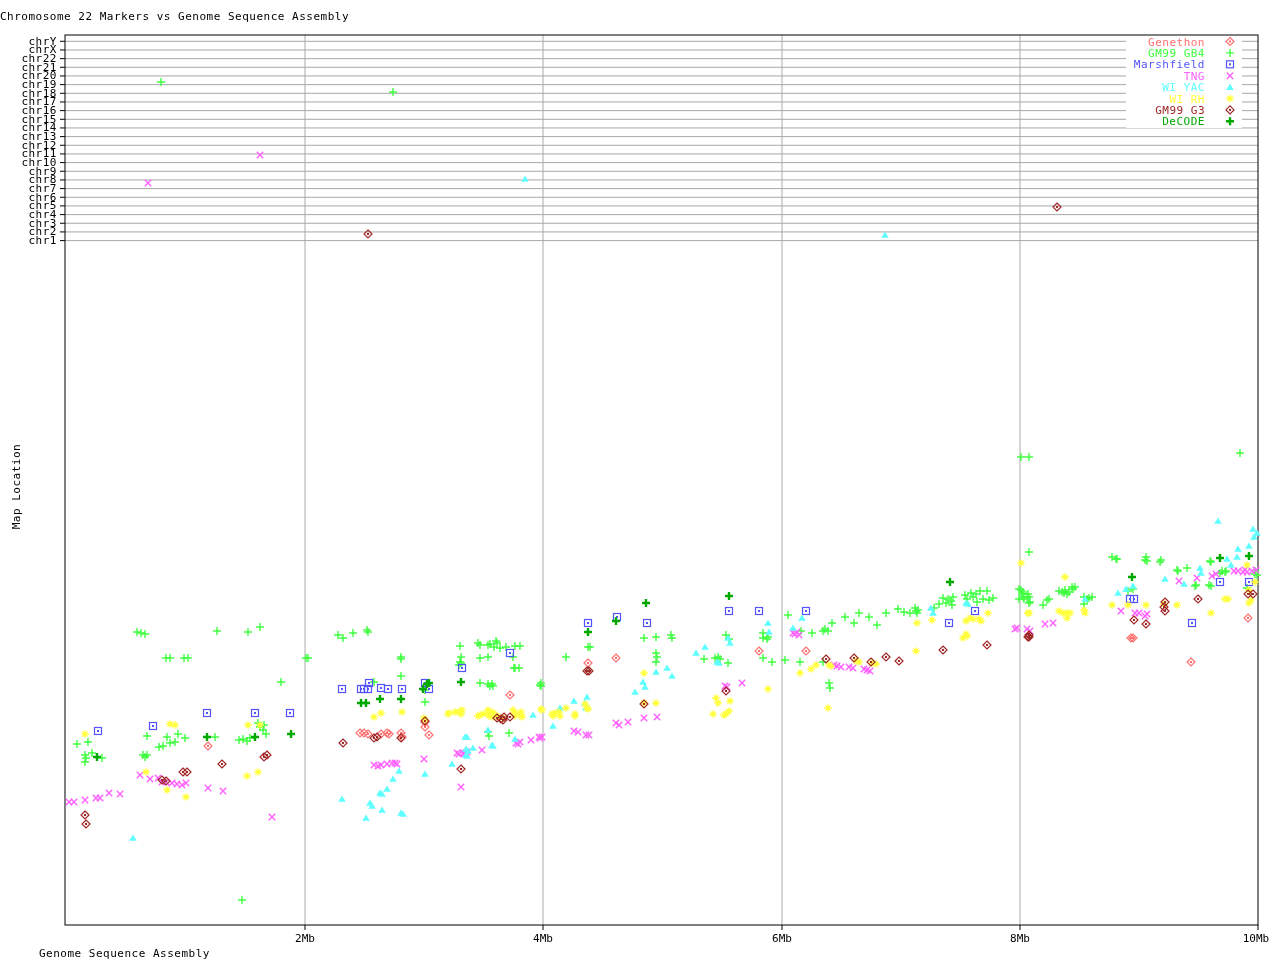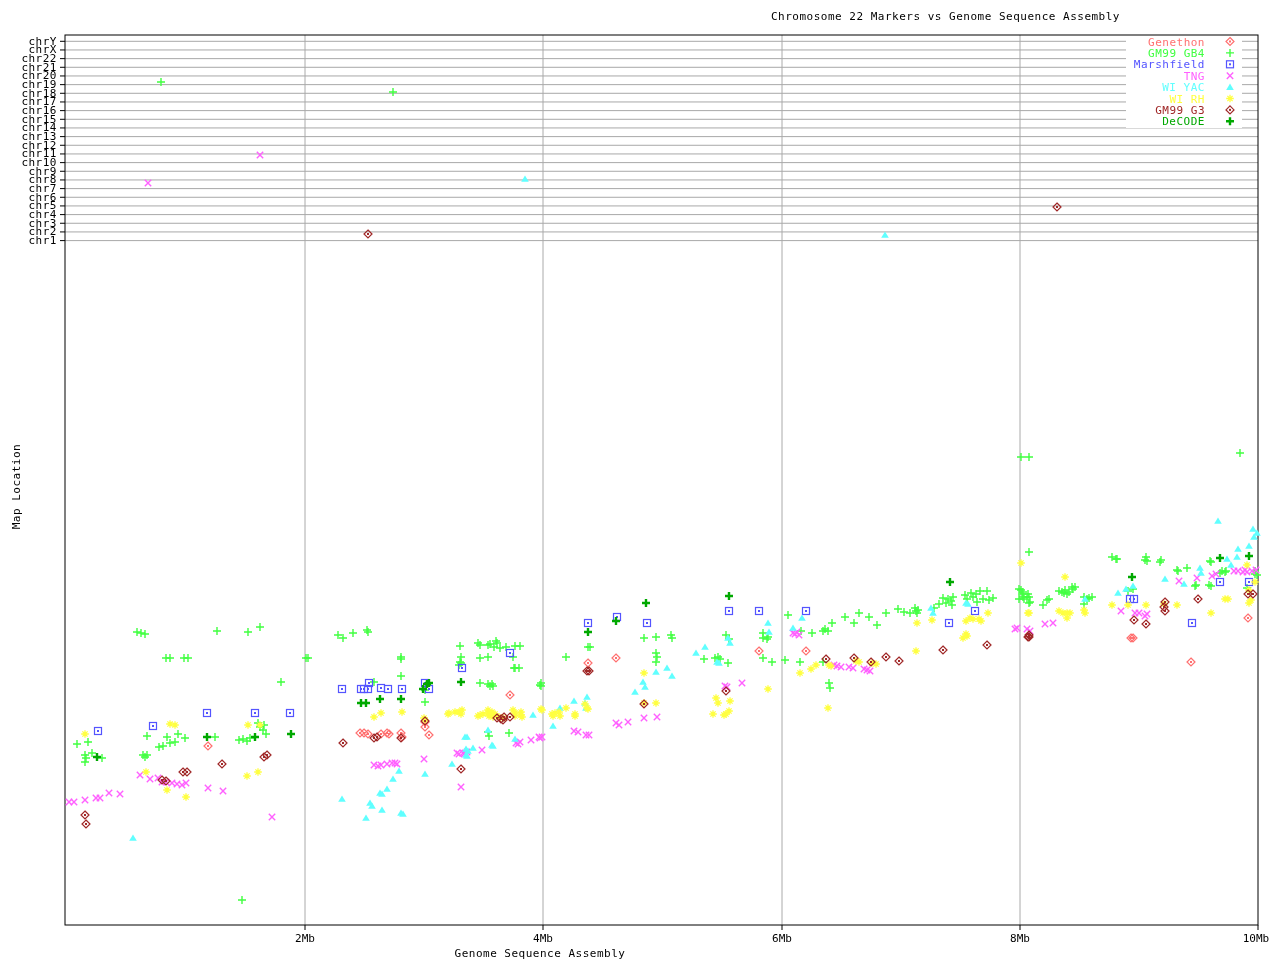--- a/index.html
+++ b/index.html
@@ -1,21 +1,21 @@
 <!DOCTYPE html>
 <html><head>
 <meta charset="utf-8">
 <style>
   html,body{margin:0;padding:0;background:#fff;}
   #stage{position:relative;width:1280px;height:960px;background:#ffffff;
          font-family:"DejaVu Sans Mono",monospace;overflow:hidden;}
   #plot-svg{position:absolute;left:0;top:0;}
   .lbl{position:absolute;color:#000;font-size:11px;white-space:pre;letter-spacing:.5px;}
-  #chart-title{top:10px;left:0;width:1120px;text-align:right;}
-  #x-axis-title{top:947px;left:0;width:1080px;text-align:center;}
+  #chart-title{top:10px;left:0;width:1120px;text-align:left;}
+  #x-axis-title{top:947px;left:0;width:1080px;text-align:left;padding-left:39px;}
   #y-axis-title{top:480px;left:-34px;width:100px;text-align:center;
                 transform:rotate(-90deg);transform-origin:center;}
 </style>
 </head>
 <body>
 
 <div id="stage">
   <svg id="plot-svg" width="1280" height="960" viewBox="0 0 1280 960">
       <line x1="305" y1="35" x2="305" y2="925" stroke="#aaaaaa" stroke-width="1"></line>
       <line x1="305" y1="925" x2="305" y2="930" stroke="#000" stroke-width="1"></line>

